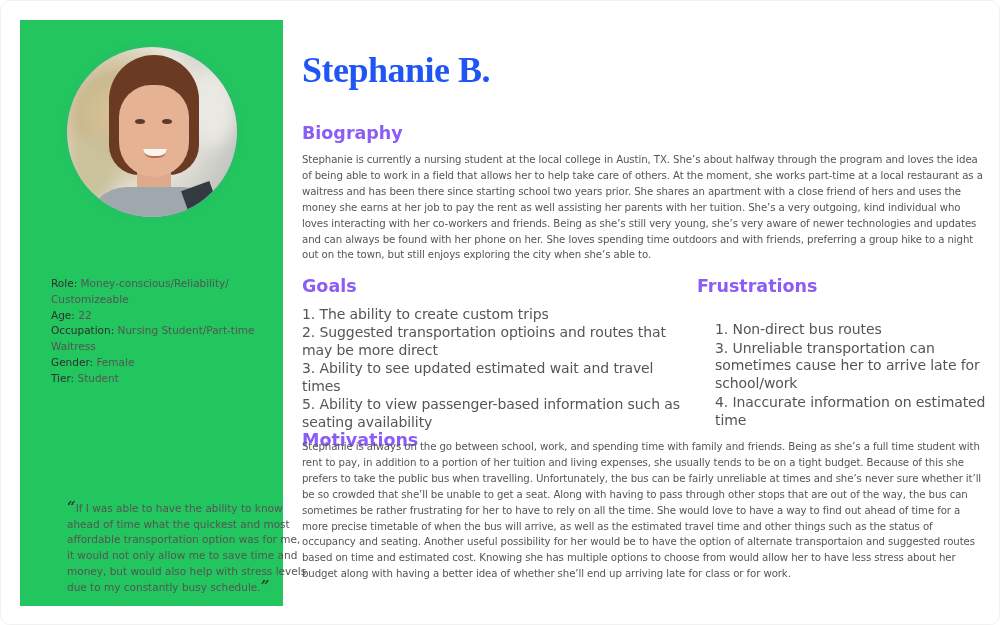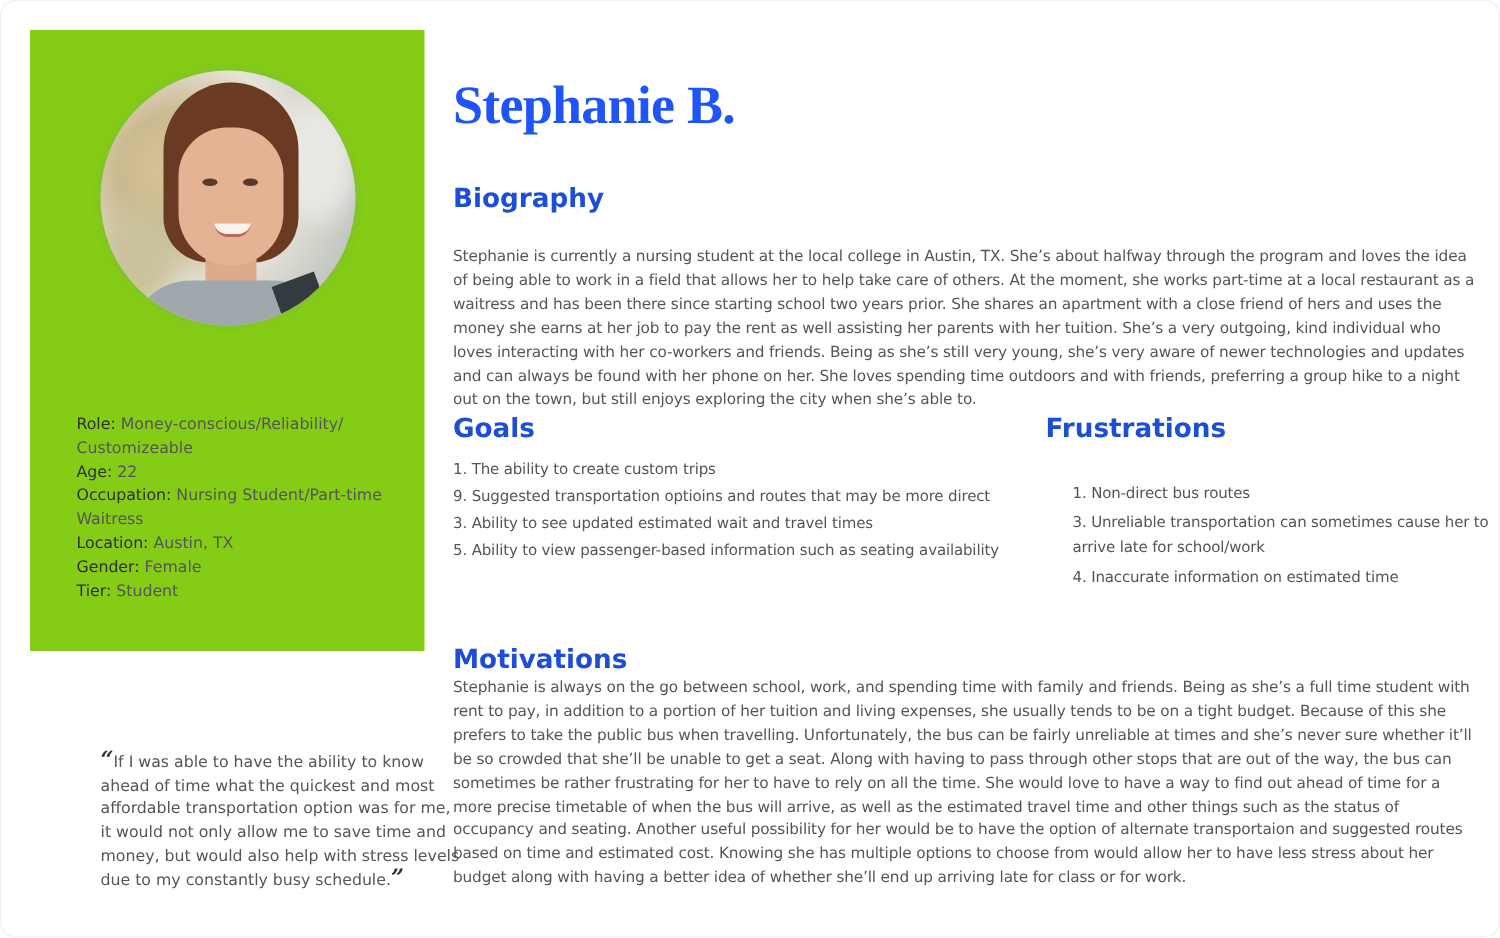--- a/index.html
+++ b/index.html
@@ -3,22 +3,22 @@
   <meta charset="utf-8">
   <style>
     * { box-sizing: border-box; margin: 0; padding: 0; }
     html, body { width: 1000px; height: 625px; background: #ffffff; overflow: hidden; }
     body { font-family: "DejaVu Sans", sans-serif; color: #4a4a4a; position: relative; }
     .page {
       position: absolute; left: 0; top: 0; width: 1000px; height: 625px;
       background: #fff; border-radius: 10px; border: 1px solid #f1f1f1;
     }
     .sidebar {
-      position: absolute; left: 19px; top: 19px; width: 263px; height: 414px;
-      background: #84cc16;
+      position: absolute; left: 19px; top: 19px; width: 263px; height: 586px;
+      background: #22c55e;
     }
     .avatar {
       position: absolute; left: 47px; top: 27px; width: 170px; height: 170px;
       border-radius: 50%; overflow: hidden;
       background: radial-gradient(circle at 30% 40%, #d9c497 0%, #cbb98f 25%, #e6e3da 50%, #c7c9c4 75%, #b8b4a4 100%);
       box-shadow: 0 0 6px rgba(120,130,200,0.25);
     }
     .avatar .bg-blur1 { position:absolute; left:120px; top:20px; width:50px; height:80px; border-radius:50%; background:#e9e8e3; filter: blur(8px); }
     .avatar .bg-blur2 { position:absolute; left:0px; top:90px; width:50px; height:70px; border-radius:50%; background:#c9c29b; filter: blur(8px); }
     .avatar .hair { position:absolute; left:42px; top:8px; width:90px; height:120px; border-radius:45px 45px 30px 30px; background:#6b3a22; }
@@ -40,27 +40,27 @@
       position: absolute; left: 18px; top: 481px; width: 240px;
       font-size: 10.5px; line-height: 15.7px; color: #555; margin-left: 29px;
     }
     .quote .qm { font-family: "DejaVu Serif", serif; font-weight: bold; font-style: italic; color: #333; font-size: 15px; line-height: 10px; }
 
     .title {
       position: absolute; left: 301px; top: 48px;
       font-size: 36px; font-weight: bold; color: #1f55f5; letter-spacing: -0.5px; font-family: Liberation Serif, serif;
     }
     .h2 {
-      position: absolute; font-size: 17.5px; font-weight: bold; color: #1d4ed8;
+      position: absolute; font-size: 17.5px; font-weight: bold; color: #8b5cf6;
     }
     .para {
       position: absolute; font-size: 10.2px; line-height: 15.9px; color: #555;
-      text-align: left; letter-spacing: -0.1px; margin-top: 12px;
+      text-align: left; letter-spacing: -0.1px;
     }
-    .list { position: absolute; list-style: none; font-size: 10px; line-height: 18px; color: #555; letter-spacing: -0.1px; }
+    .list { position: absolute; list-style: none; font-size: 14px; line-height: 18px; color: #555; letter-spacing: -0.1px; }
     .list li { display: block; }
     .list.tight li { line-height: 17.5px; }
     .list .wrap { line-height: 15.8px; padding-top: 1px; padding-bottom: 2px; }
   </style>
 </head>
 <body>
 
 <div class="page">
 
   <aside class="sidebar">
@@ -74,37 +74,36 @@
       <div class="face"></div>
       <div class="eye l"></div>
       <div class="eye r"></div>
       <div class="smile"></div>
     </div>
 
     <div class="details">
       <div class="row"><span class="k">Role:</span> <span>Money-conscious/Reliability/ Customizeable</span></div>
       <div class="row"><span class="k">Age:</span> <span>22</span></div>
       <div class="row"><span class="k">Occupation:</span> <span>Nursing Student/Part-time Waitress</span></div>
-      <div class="row"><span class="k">Location:</span> <span>Austin, TX</span></div>
       <div class="row"><span class="k">Gender:</span> <span>Female</span></div>
       <div class="row"><span class="k">Tier:</span> <span>Student</span></div>
     </div>
 
     <div class="quote"><span class="qm">“</span><span>If I was able to have the ability to know ahead of time what the quickest and most affordable transportation option was for me, it would not only allow me to save time and money, but would also help with stress levels due to my constantly busy schedule.</span><span class="qm">”</span></div>
   </aside>
 
   <h1 class="title">Stephanie B.</h1>
 
   <h2 class="h2" style="left:301px; top:122px;">Biography</h2>
   <p class="para" style="left:301px; top:151px; width:682px;">Stephanie is currently a nursing student at the local college in Austin, TX. She’s about halfway through the program and loves the idea of being able to work in a field that allows her to help take care of others. At the moment, she works part-time at a local restaurant as a waitress and has been there since starting school two years prior. She shares an apartment with a close friend of hers and uses the money she earns at her job to pay the rent as well assisting her parents with her tuition. She’s a very outgoing, kind individual who loves interacting with her co-workers and friends. Being as she’s still very young, she’s very aware of newer technologies and updates and can always be found with her phone on her. She loves spending time outdoors and with friends, preferring a group hike to a night out on the town, but still enjoys exploring the city when she’s able to.</p>
 
   <h2 class="h2" style="left:301px; top:275px;">Goals</h2>
   <ul class="list" style="left:301px; top:304px; width:390px;">
     <li>1. The ability to create custom trips</li>
-    <li>9. Suggested transportation optioins and routes that may be more direct</li>
+    <li>2. Suggested transportation optioins and routes that may be more direct</li>
     <li>3. Ability to see updated estimated wait and travel times</li>
     <li>5. Ability to view passenger-based information such as seating availability</li>
   </ul>
 
   <h2 class="h2" style="left:696px; top:275px;">Frustrations</h2>
   <ul class="list tight" style="left:696px; top:320px; width:290px;margin-left:18px;">
     <li>1. Non-direct bus routes</li>
     <li class="wrap">3. Unreliable transportation can sometimes cause her to arrive late for school/work</li>
     <li>4. Inaccurate information on estimated time</li>
   </ul>

